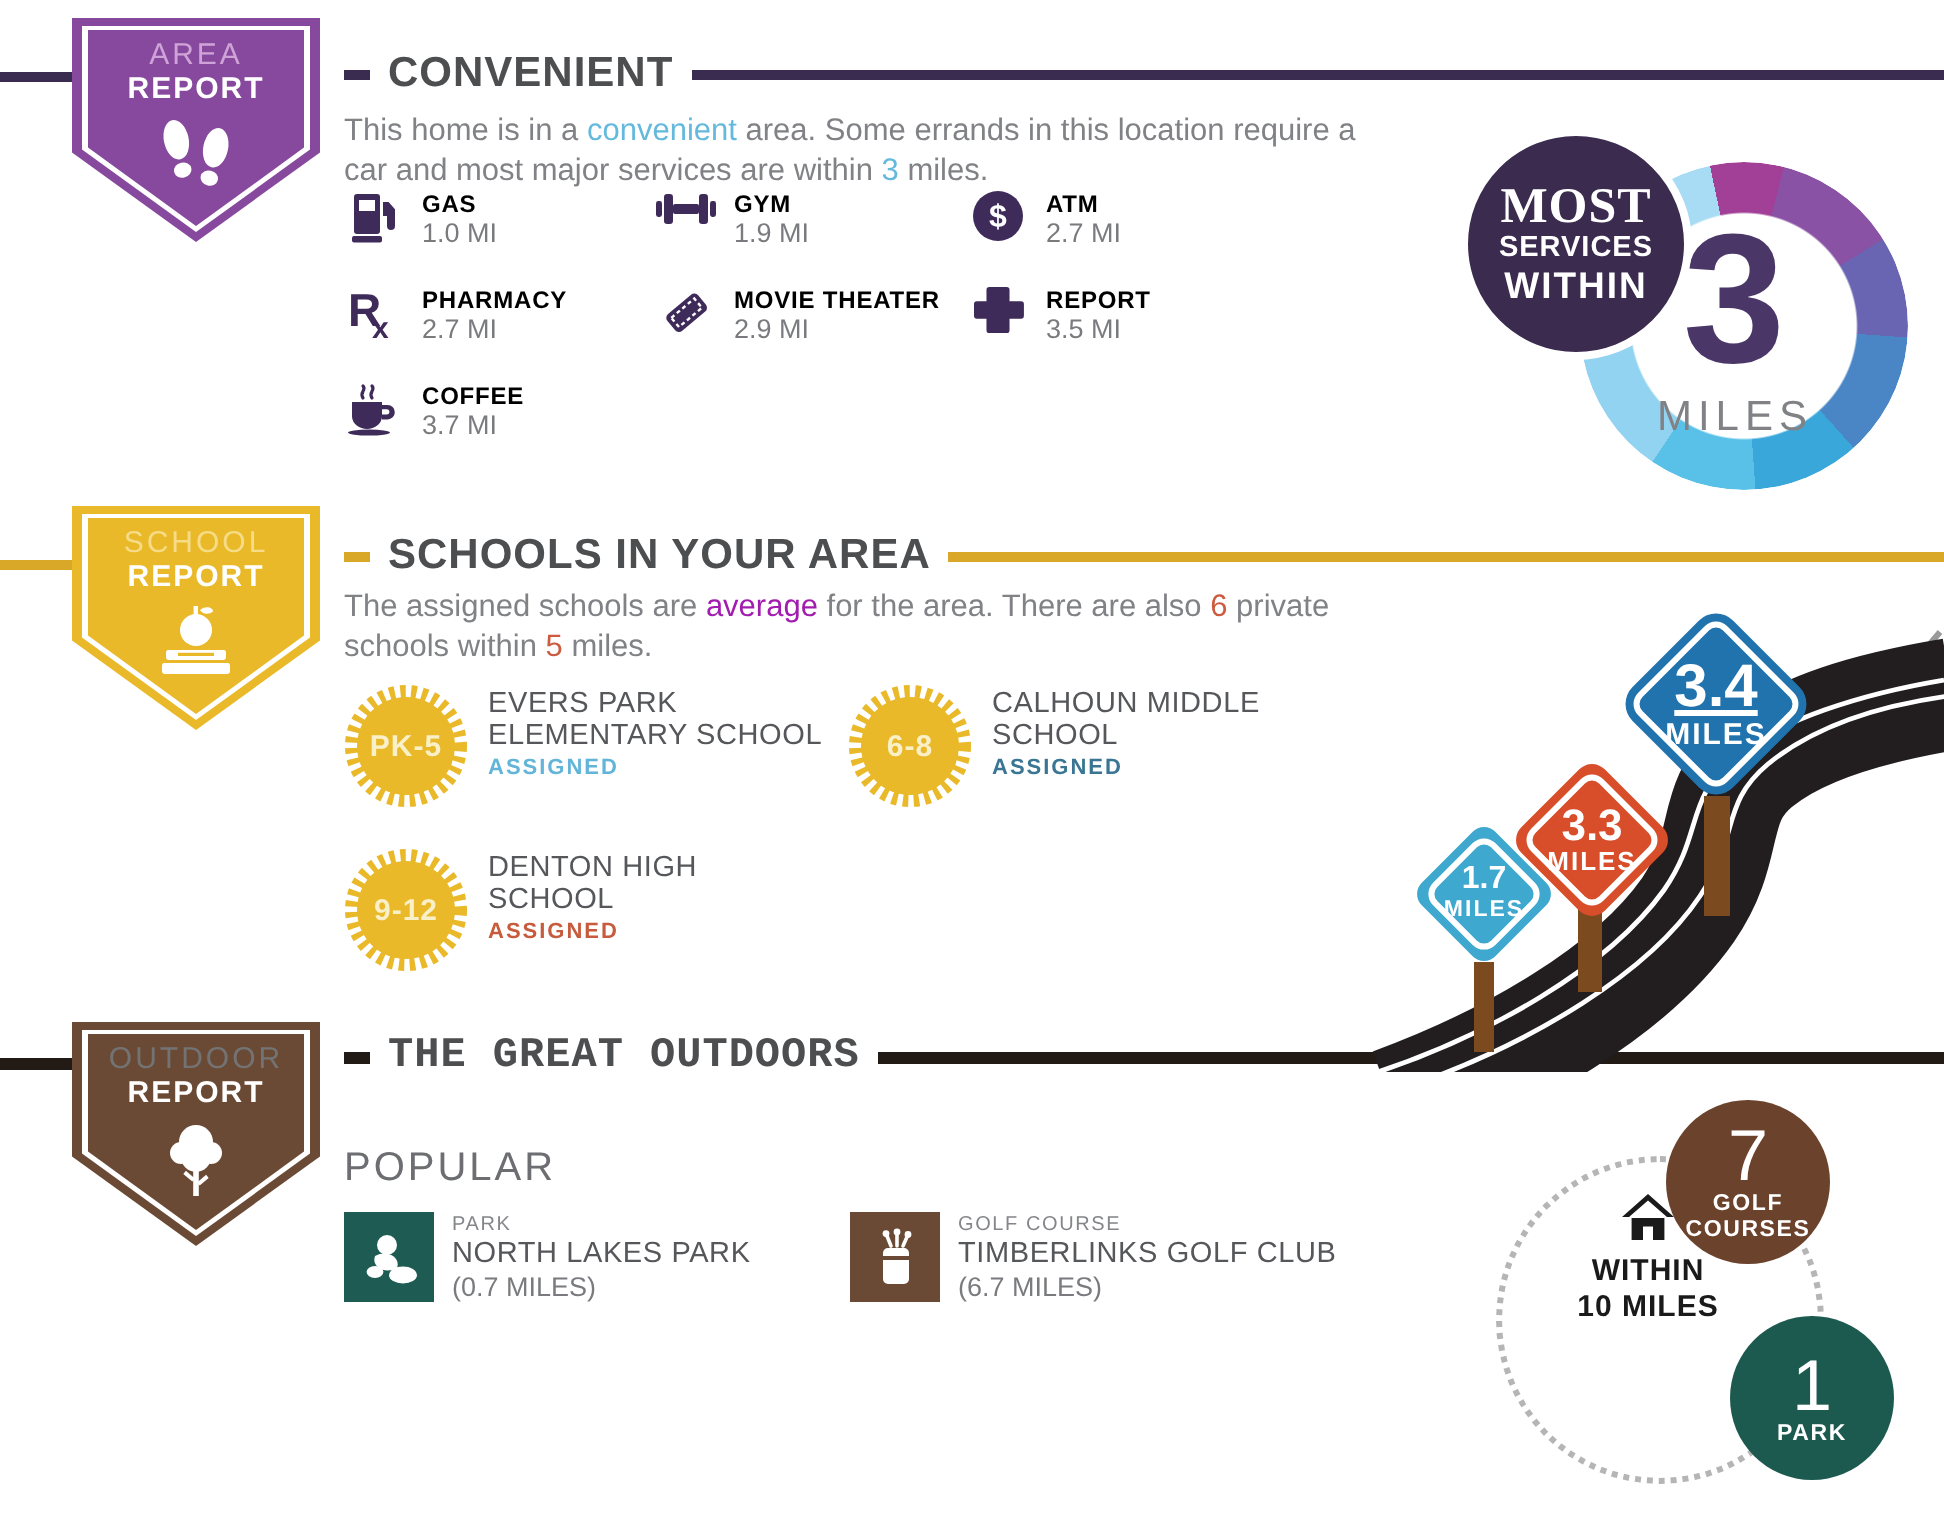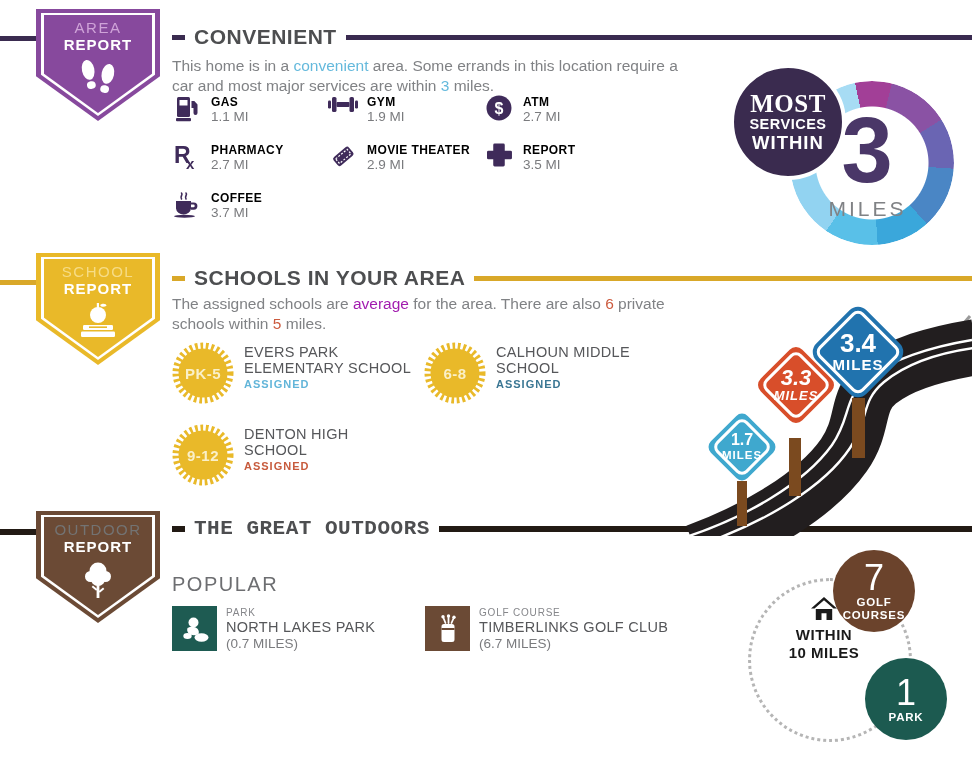--- a/index.html
+++ b/index.html
@@ -150,21 +150,21 @@
       <span class="ic">
         <svg width="22" height="27" viewBox="0 0 22 27">
             <rect x="1" y="2" width="13" height="20" rx="1.5" fill="#3f2b5a"></rect>
             <rect x="3.5" y="5" width="8" height="5.5" fill="#fff"></rect>
             <rect x="0" y="23" width="15" height="3.2" rx="1" fill="#3f2b5a"></rect>
             <path d="M15.5,6 h2.8 l3.2,3.6 v8.4 a2,2 0 0 1 -4,0 v-5 h-2 z" fill="#3f2b5a"></path>
           </svg>
       </span>
       <span>
           <div class="nm">GAS</div>
-          <div class="ds">1.1 MI</div>
+          <div class="ds">1.0 MI</div>
         </span>
     </div>
     <div class="amenity">
       <span class="ic">
         <svg width="30" height="19" viewBox="0 0 30 19" fill="#3f2b5a">
             <rect x="0" y="5.5" width="3" height="8" rx="1.2"></rect>
             <rect x="4" y="2" width="4.5" height="15" rx="1.6"></rect>
             <rect x="21.5" y="2" width="4.5" height="15" rx="1.6"></rect>
             <rect x="27" y="5.5" width="3" height="8" rx="1.2"></rect>
             <rect x="8.5" y="7" width="13" height="5" rx="1"></rect>
@@ -333,25 +333,25 @@
     <path d="M0,247 C58,228 118,194 146,155 C166,126 156,110 182,88 C204,70 244,57 286,50" stroke="#ffffff" stroke-width="2.4" fill="none"></path>
   </svg>
 
   <div class="post" style="left:852px;top:398px;width:13px;height:60px;"></div>
   <div class="post" style="left:789px;top:438px;width:12px;height:58px;"></div>
   <div class="post" style="left:737px;top:481px;width:10px;height:45px;"></div>
 
   <div class="sign" style="left:808px;top:302px;width:100px;height:100px;">
     <div class="diamond" style="width:71px;height:71px;background:#2173ae;"></div>
     <div class="sign-label">
-        <div class="sign-num" style="font-size:26px;">3.4</div>
+        <div class="sign-num" style="font-size:30px;text-decoration:underline;">3.4</div>
         <div class="sign-mi" style="font-size:15px;">MILES</div>
       </div>
   </div>
-  <div class="sign" style="left:754px;top:343px;width:84px;height:84px;font-style:italic;">
+  <div class="sign" style="left:754px;top:378px;width:84px;height:84px;">
     <div class="diamond" style="width:59px;height:59px;background:#d84e2a;border-radius:9px;"></div>
     <div class="sign-label">
         <div class="sign-num" style="font-size:22px;">3.3</div>
         <div class="sign-mi" style="font-size:13px;">MILES</div>
       </div>
   </div>
   <div class="sign" style="left:705px;top:410px;width:74px;height:74px;">
     <div class="diamond" style="width:52px;height:52px;background:#3fa8ce;border-radius:8px;"></div>
     <div class="sign-label">
         <div class="sign-num" style="font-size:16px;">1.7</div>

